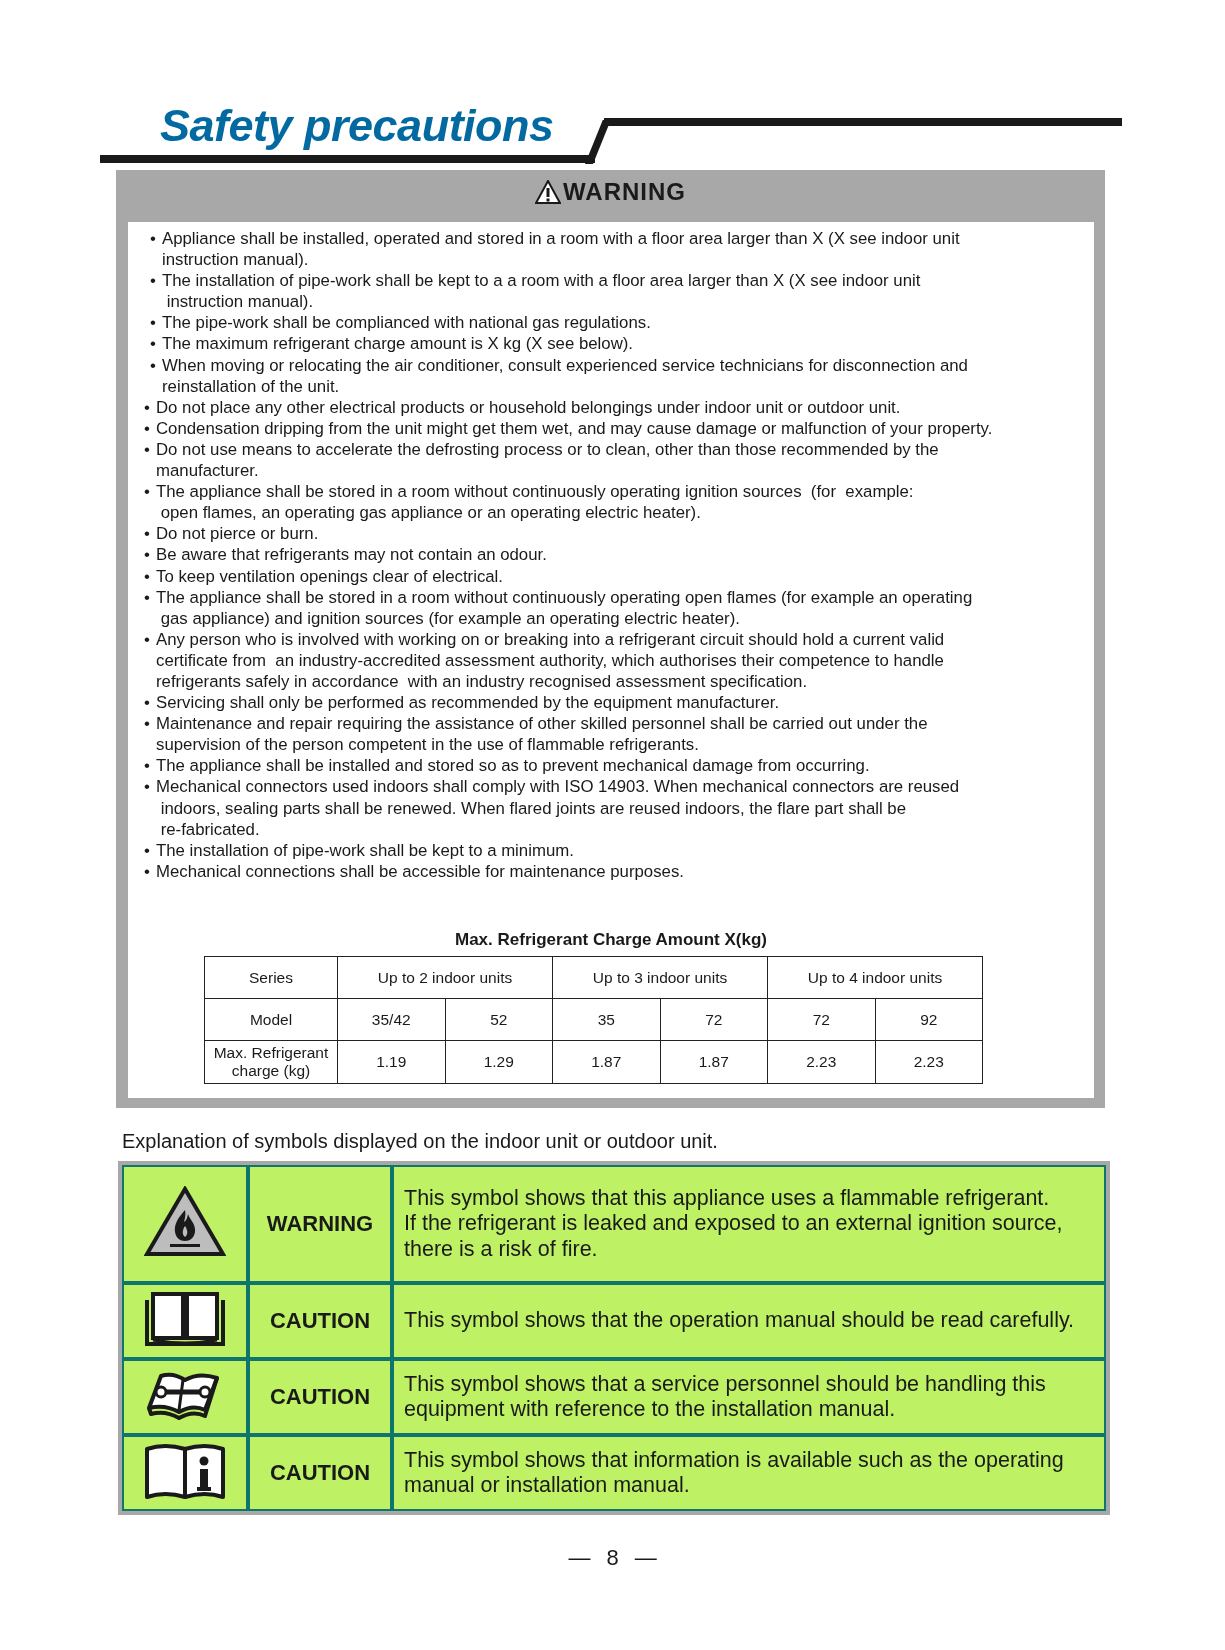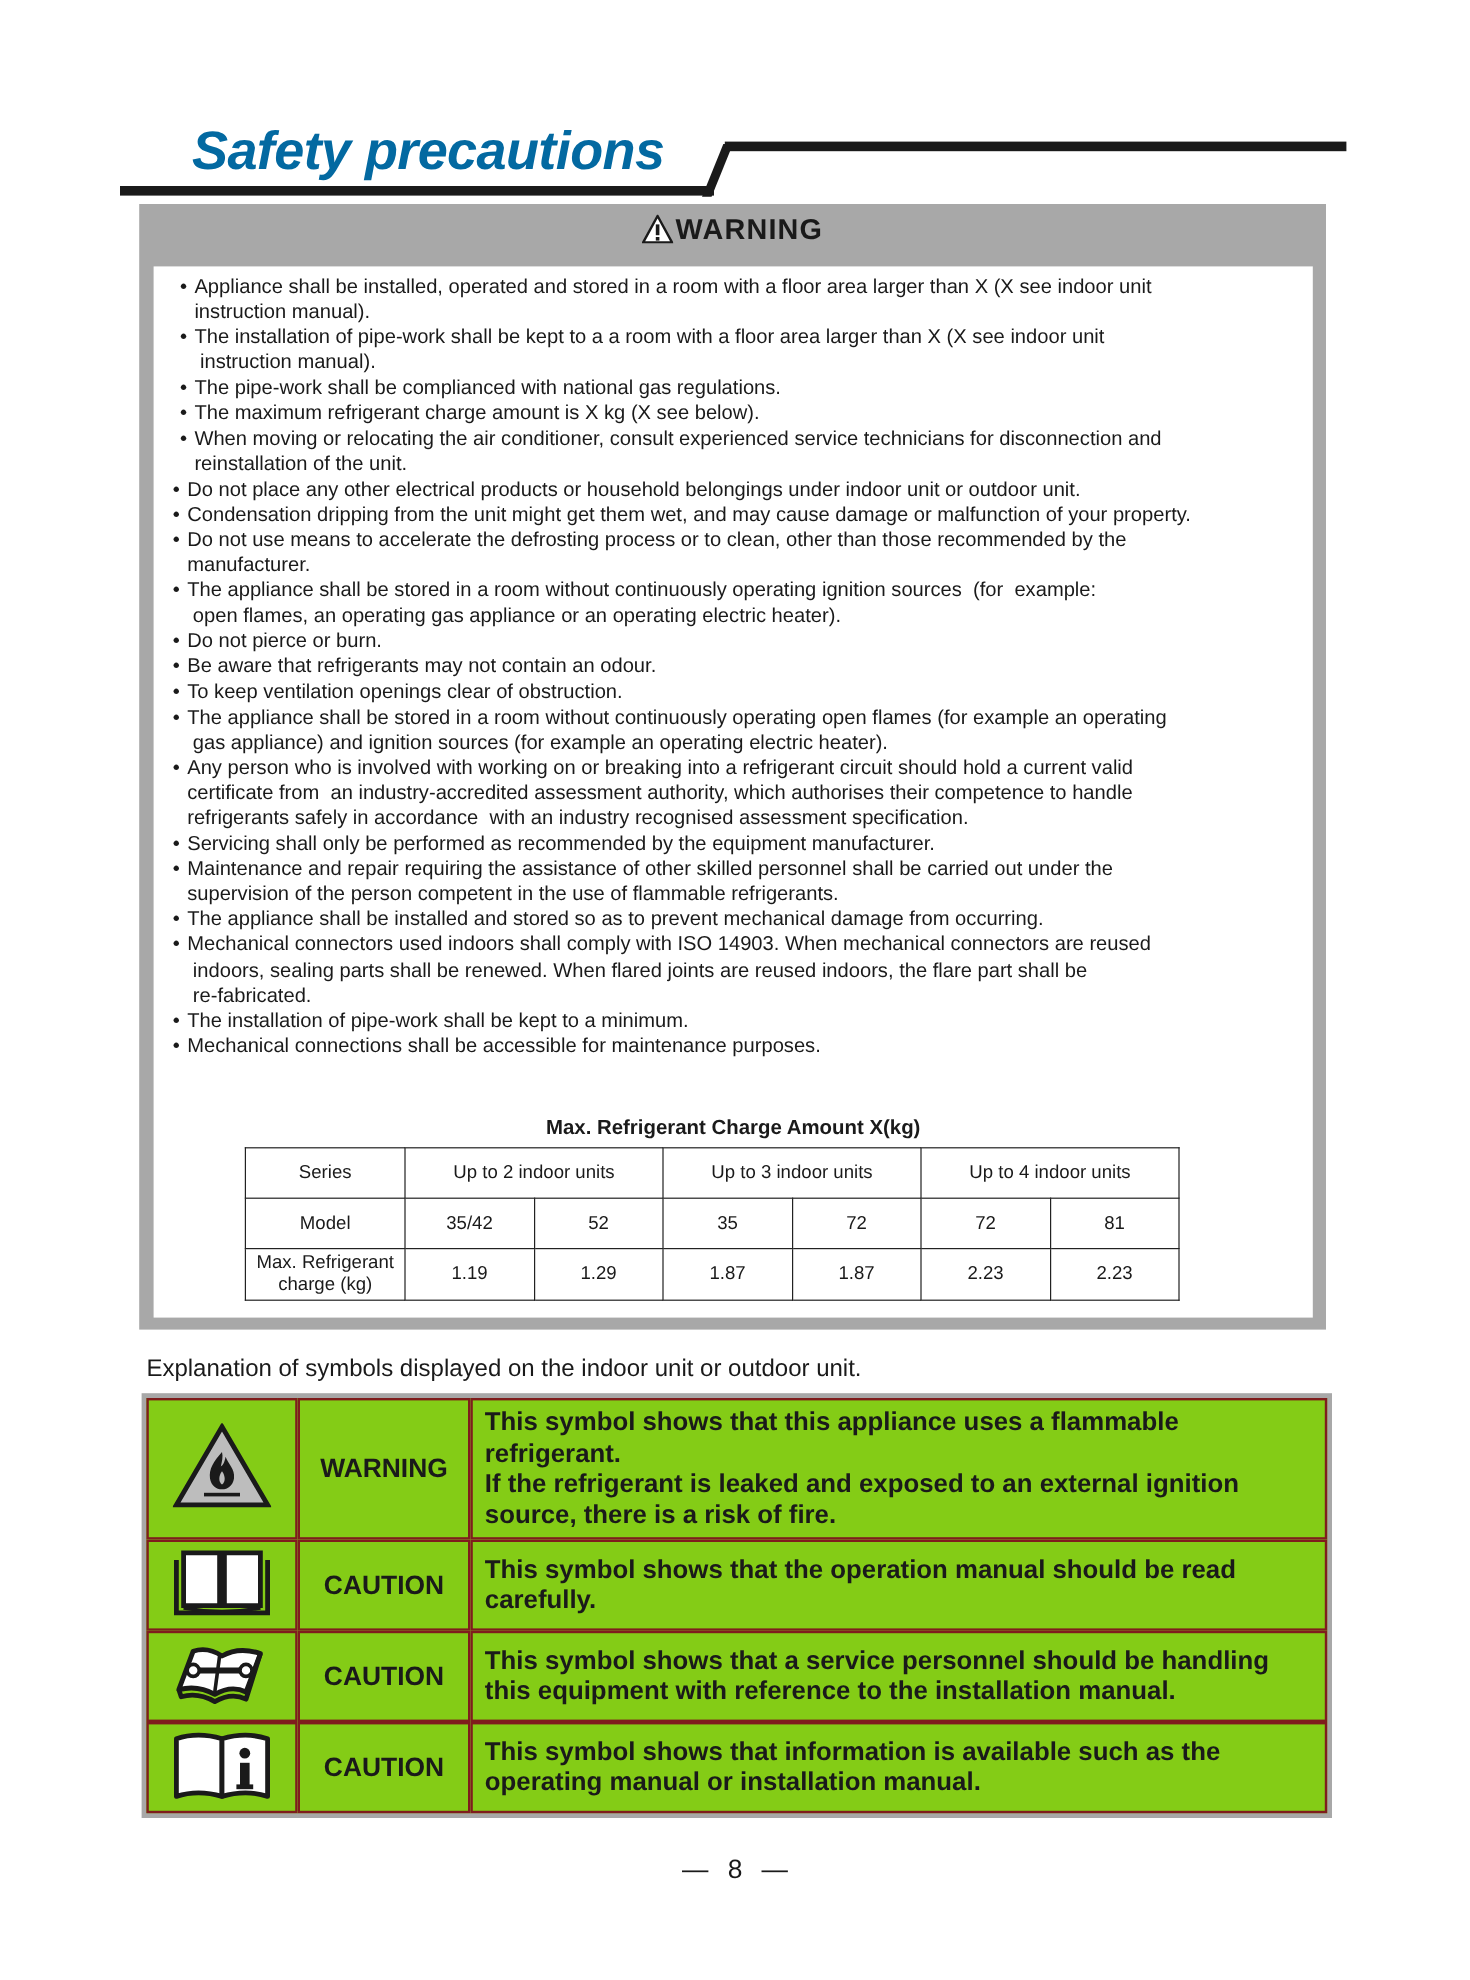--- a/index.html
+++ b/index.html
@@ -20,21 +20,21 @@
   .b:before{content:"•";position:absolute;left:2px;}
   .b.i1{margin-left:6px;}
   .b.i0{margin-left:0;}
   #tbl-title{left:128px;top:930px;width:966px;text-align:center;font-size:17px;font-weight:bold;}
   #charge-table{left:204px;top:956px;border-collapse:collapse;font-size:15.5px;}
   #charge-table td{border:1.5px solid #222;text-align:center;padding:0;height:41px;}
   #charge-table td.last{height:42px;line-height:18px;}
   
   #expl{left:122px;top:1130px;font-size:20px;}
   #sym-table{left:118px;top:1161px;border-collapse:separate;border-spacing:0;background:#a8a8a8;padding:4px;}
-  #sym-table td{background:#84cc16;border:2px solid #7f1d1d;vertical-align:middle;font-weight:bold;}
+  #sym-table td{background:#bef264;border:2px solid #0f766e;vertical-align:middle;}
   .ic{width:120px;text-align:center;}
   .lab{width:138px;text-align:center;font-weight:bold;font-size:22px;}
   .desc{width:690px;font-size:21.5px;line-height:25.5px;padding:4px 10px;}
   #pageno{left:0;top:1545px;width:1225px;text-align:center;font-size:22px;}
   #pageno span{padding:0 8px;}
 </style>
 </head>
 <body>
 
 <div id="title" class="abs">Safety precautions</div>
@@ -61,21 +61,21 @@
     <div class="b i1">When moving or relocating the air conditioner, consult experienced service technicians for disconnection and
 reinstallation of the unit.</div>
     <div class="b i0">Do not place any other electrical products or household belongings under indoor unit or outdoor unit.</div>
     <div class="b i0">Condensation dripping from the unit might get them wet, and may cause damage or malfunction of your property.</div>
     <div class="b i0">Do not use means to accelerate the defrosting process or to clean, other than those recommended by the
 manufacturer.</div>
     <div class="b i0">The appliance shall be stored in a room without continuously operating ignition sources  (for  example:
  open flames, an operating gas appliance or an operating electric heater).</div>
     <div class="b i0">Do not pierce or burn.</div>
     <div class="b i0">Be aware that refrigerants may not contain an odour.</div>
-    <div class="b i0">To keep ventilation openings clear of obstruction.</div>
+    <div class="b i0">To keep ventilation openings clear of electrical.</div>
     <div class="b i0">The appliance shall be stored in a room without continuously operating open flames (for example an operating
  gas appliance) and ignition sources (for example an operating electric heater).</div>
     <div class="b i0">Any person who is involved with working on or breaking into a refrigerant circuit should hold a current valid
 certificate from  an industry-accredited assessment authority, which authorises their competence to handle
 refrigerants safely in accordance  with an industry recognised assessment specification.</div>
     <div class="b i0">Servicing shall only be performed as recommended by the equipment manufacturer.</div>
     <div class="b i0">Maintenance and repair requiring the assistance of other skilled personnel shall be carried out under the
 supervision of the person competent in the use of flammable refrigerants.</div>
     <div class="b i0">The appliance shall be installed and stored so as to prevent mechanical damage from occurring.</div>
     <div class="b i0">Mechanical connectors used indoors shall comply with ISO 14903. When mechanical connectors are reused
@@ -94,21 +94,21 @@
     <td colspan="2" style="width:214px">Up to 3 indoor units</td>
     <td colspan="2" style="width:214px">Up to 4 indoor units</td>
   </tr>
   <tr>
     <td>Model</td>
     <td style="width:106px">35/42</td>
     <td style="width:106px">52</td>
     <td style="width:106px">35</td>
     <td style="width:106px">72</td>
     <td style="width:106px">72</td>
-    <td style="width:106px">81</td>
+    <td style="width:106px">92</td>
   </tr>
   <tr>
     <td class="last">Max. Refrigerant charge (kg)</td>
     <td class="last">1.19</td>
     <td class="last">1.29</td>
     <td class="last">1.87</td>
     <td class="last">1.87</td>
     <td class="last">2.23</td>
     <td class="last">2.23</td>
   </tr>

